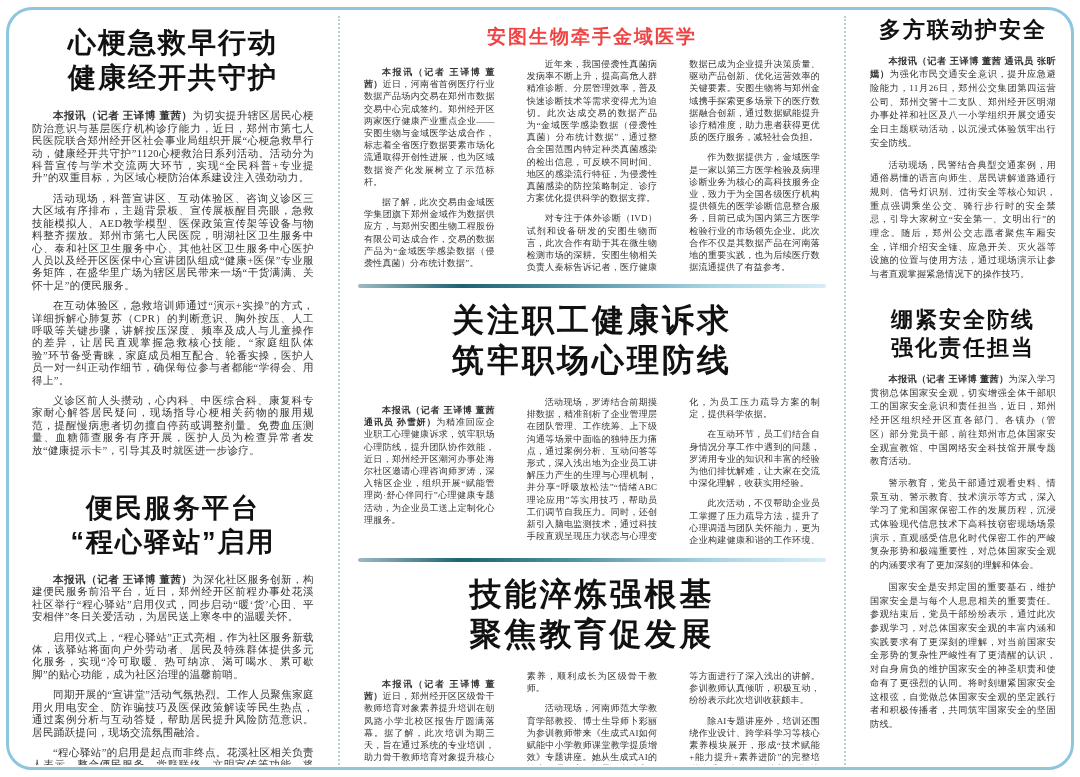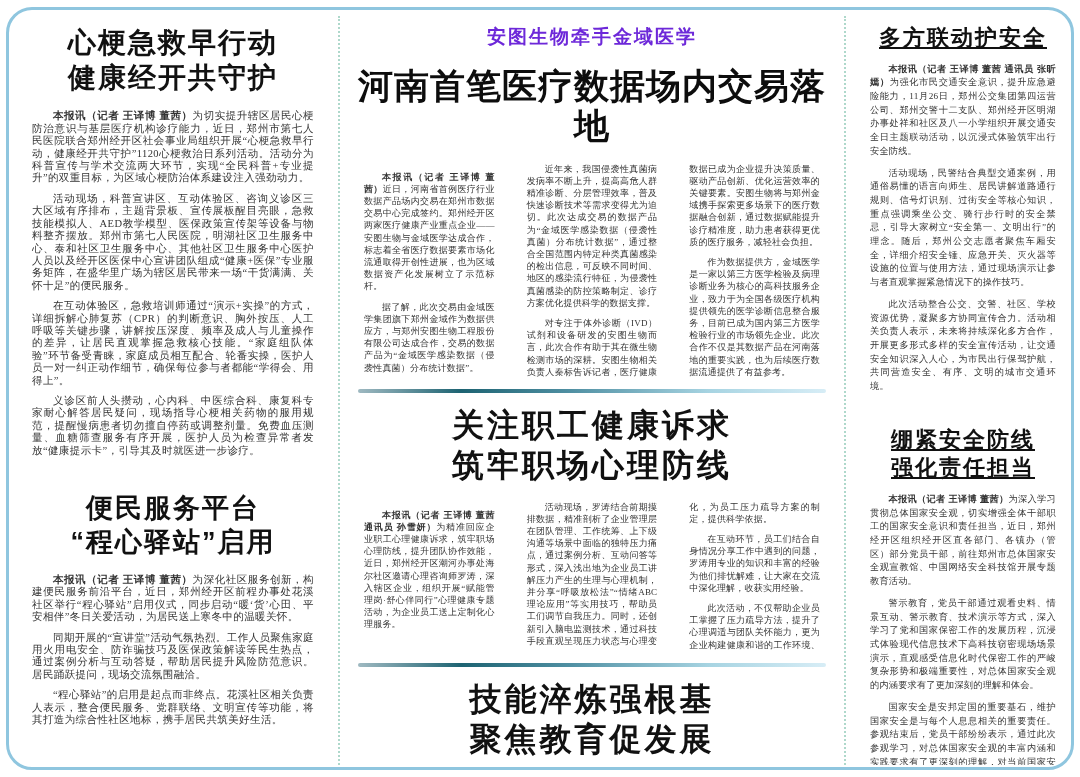--- a/index.html
+++ b/index.html
@@ -13,25 +13,25 @@
   .col.left{padding-right:16px;border-right:2px dotted #aed8cb;}
   .col.center{padding:0 16px;border-right:2px dotted #aed8cb;}
   .col.right{padding-left:16px;}
   article{display:block;}
   .hl{font-family:"Liberation Sans", sans-serif;font-weight:700;color:#111;
       text-align:center;margin:0;}
   .hl .hl-line{display:block;}
   .hl-left{font-size:28px;line-height:1.24;letter-spacing:2px;margin:10px 0 14px;}
   .hl-left2{font-size:27px;line-height:1.26;letter-spacing:2px;margin:34px 0 14px;}
   .kicker{font-family:"Liberation Sans", sans-serif;font-weight:700;font-size:19px;
-          text-align:center;color:#6d28d9;margin:8px 0 16px;letter-spacing:2px;}
+          text-align:center;color:#ef4444;margin:8px 0 8px;letter-spacing:2px;}
   .hl-main{font-family:"Liberation Sans", sans-serif;font-weight:700;font-size:35px;
            letter-spacing:1px;text-align:center;color:#0d0d0d;margin:2px 0 16px;line-height:1.15;}
   .hl-center{font-size:32px;line-height:1.25;letter-spacing:3px;margin:12px 0 16px;}
-  .hl-right{font-size:22px;line-height:1.3;letter-spacing:2px;margin:8px 0 10px;text-decoration:underline;}
+  .hl-right{font-size:22px;line-height:1.3;letter-spacing:2px;margin:0 0 10px;}
   .body p{margin:8px;text-indent:2em;text-align:justify;}
   .body p b{font-family:"Liberation Sans", sans-serif;}
   .body-left{font-size:10.5px;line-height:12.4px;letter-spacing:0.4px;color:#333;}
   .cols3{columns:3;column-gap:16px;font-size:9px;line-height:12.2px;letter-spacing:0.2px;
          color:#333;overflow:hidden;}
   .h-trade{height:216px;}
   .h-mental{height:152px;}
   .h-teach{height:112px;}
   .body-right{font-size:9.2px;line-height:13.7px;letter-spacing:0.2px;color:#333;}
   .hr-grad{height:4px;border:0;margin:10px 2px;border-radius:2px;
@@ -58,30 +58,30 @@
             <p>义诊区前人头攒动，心内科、中医综合科、康复科专家耐心解答居民疑问，现场指导心梗相关药物的服用规范，提醒慢病患者切勿擅自停药或调整剂量。免费血压测量、血糖筛查服务有序开展，医护人员为检查异常者发放“健康提示卡”，引导其及时就医进一步诊疗。</p>
           </div>
       </article>
       <article>
         <h2 class="hl hl-left2">
           <span class="hl-line">便民服务平台</span>
           <span class="hl-line">“程心驿站”启用</span>
         </h2>
         <div class="body body-left">
             <p><b>本报讯（记者 王译博 董茜）</b>为深化社区服务创新，构建便民服务前沿平台，近日，郑州经开区前程办事处花溪社区举行“程心驿站”启用仪式，同步启动“暖‘货’心田、平安相伴”冬日关爱活动，为居民送上寒冬中的温暖关怀。</p>
+            <p>启用仪式上，“程心驿站”正式亮相，作为社区服务新载体，该驿站将面向户外劳动者、居民及特殊群体提供多元化服务，实现“冷可取暖、热可纳凉、渴可喝水、累可歇脚”的贴心功能，成为社区治理的温馨前哨。</p>
             <p>同期开展的“宣讲堂”活动气氛热烈。工作人员聚焦家庭用火用电安全、防诈骗技巧及医保政策解读等民生热点，通过案例分析与互动答疑，帮助居民提升风险防范意识。居民踊跃提问，现场交流氛围融洽。</p>
             <p>“程心驿站”的启用是起点而非终点。花溪社区相关负责人表示，整合便民服务、党群联络、文明宣传等功能，将其打造为综合性社区地标，携手居民共筑美好生活。</p>
           </div>
       </article>
     </div>
 
     <div class="col center">
       <article>
         <div class="kicker">安图生物牵手金域医学</div>
-        <h1 class="hl-main">河南首笔医疗数据场内交易落地</h1>
         <div class="body cols3 h-trade">
             <p><b>本报讯（记者 王译博 董茜）</b>近日，河南省首例医疗行业数据产品场内交易在郑州市数据交易中心完成签约。郑州经开区两家医疗健康产业重点企业——安图生物与金域医学达成合作，标志着全省医疗数据要素市场化流通取得开创性进展，也为区域数据资产化发展树立了示范标杆。</p>
             <p>据了解，此次交易由金域医学集团旗下郑州金域作为数据供应方，与郑州安图生物工程股份有限公司达成合作，交易的数据产品为“金域医学感染数据（侵袭性真菌）分布统计数据”。</p>
             <p>近年来，我国侵袭性真菌病发病率不断上升，提高高危人群精准诊断、分层管理效率，普及快速诊断技术等需求变得尤为迫切。此次达成交易的数据产品为“金域医学感染数据（侵袭性真菌）分布统计数据”，通过整合全国范围内特定种类真菌感染的检出信息，可反映不同时间、地区的感染流行特征，为侵袭性真菌感染的防控策略制定、诊疗方案优化提供科学的数据支撑。</p>
             <p>对专注于体外诊断（IVD）试剂和设备研发的安图生物而言，此次合作有助于其在微生物检测市场的深耕。安图生物相关负责人秦标告诉记者，医疗健康数据已成为企业提升决策质量、驱动产品创新、优化运营效率的关键要素。安图生物将与郑州金域携手探索更多场景下的医疗数据融合创新，通过数据赋能提升诊疗精准度，助力患者获得更优质的医疗服务，减轻社会负担。</p>
             <p>作为数据提供方，金域医学是一家以第三方医学检验及病理诊断业务为核心的高科技服务企业，致力于为全国各级医疗机构提供领先的医学诊断信息整合服务，目前已成为国内第三方医学检验行业的市场领先企业。此次合作不仅是其数据产品在河南落地的重要实践，也为后续医疗数据流通提供了有益参考。</p>
             <p>郑州经开区相关负责人表示，此次合作既是企业创新发展的突破，也是全省医疗数据要素流通的首单实践。郑州经开区将以此为契机，构建“企业主导、政府服务、平台赋能”的数据交易生态，推动企业协同模式复制推广，让数据资产真正成为驱动产业升级的新质生产力，助力全省数字经济高质量发展。</p>
           </div>
       </article>
       <div class="hr-grad"></div>
@@ -112,21 +112,20 @@
     </div>
 
     <div class="col right">
       <article>
         <h2 class="hl hl-right">
           <span class="hl-line">多方联动护安全</span>
         </h2>
         <div class="body body-right">
             <p><b>本报讯（记者 王译博 董茜 通讯员 张昕嫣）</b>为强化市民交通安全意识，提升应急避险能力，11月26日，郑州公交集团第四运营公司、郑州交警十二支队、郑州经开区明湖办事处祥和社区及八一小学组织开展交通安全日主题联动活动，以沉浸式体验筑牢出行安全防线。</p>
             <p>活动现场，民警结合典型交通案例，用通俗易懂的语言向师生、居民讲解道路通行规则、信号灯识别、过街安全等核心知识，重点强调乘坐公交、骑行步行时的安全禁忌，引导大家树立“安全第一、文明出行”的理念。随后，郑州公交志愿者聚焦车厢安全，详细介绍安全锤、应急开关、灭火器等设施的位置与使用方法，通过现场演示让参与者直观掌握紧急情况下的操作技巧。</p>
-            <p>此次活动整合公交、交警、社区、学校资源优势，凝聚多方协同宣传合力。活动相关负责人表示，未来将持续深化多方合作，开展更多形式多样的安全宣传活动，让交通安全知识深入人心，为市民出行保驾护航，共同营造安全、有序、文明的城市交通环境。</p>
           </div>
       </article>
       <div class="gap"></div>
       <article>
         <h2 class="hl hl-right">
           <span class="hl-line">绷紧安全防线</span>
           <span class="hl-line">强化责任担当</span>
         </h2>
         <div class="body body-right">
             <p><b>本报讯（记者 王译博 董茜）</b>为深入学习贯彻总体国家安全观，切实增强全体干部职工的国家安全意识和责任担当，近日，郑州经开区组织经开区直各部门、各镇办（管区）部分党员干部，前往郑州市总体国家安全观宣教馆、中国网络安全科技馆开展专题教育活动。</p>

